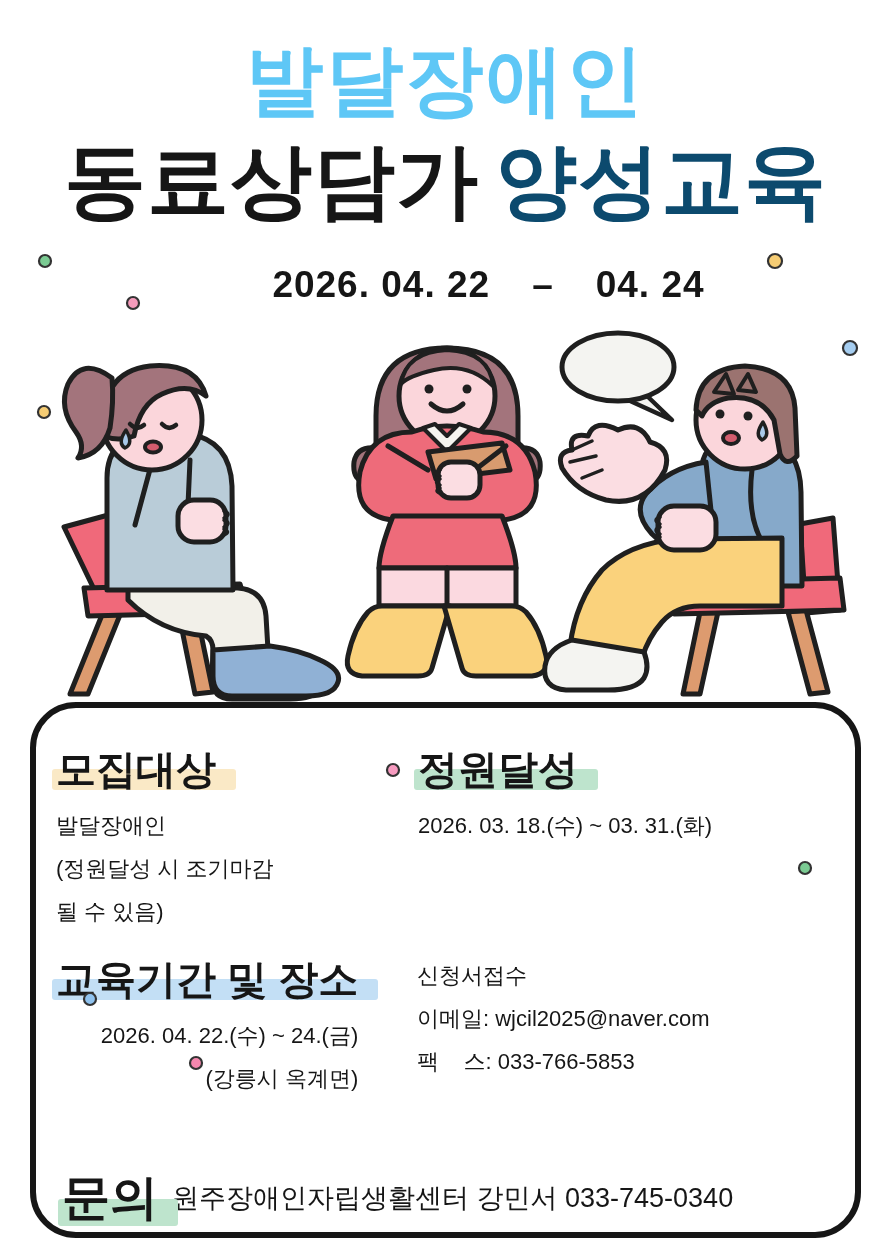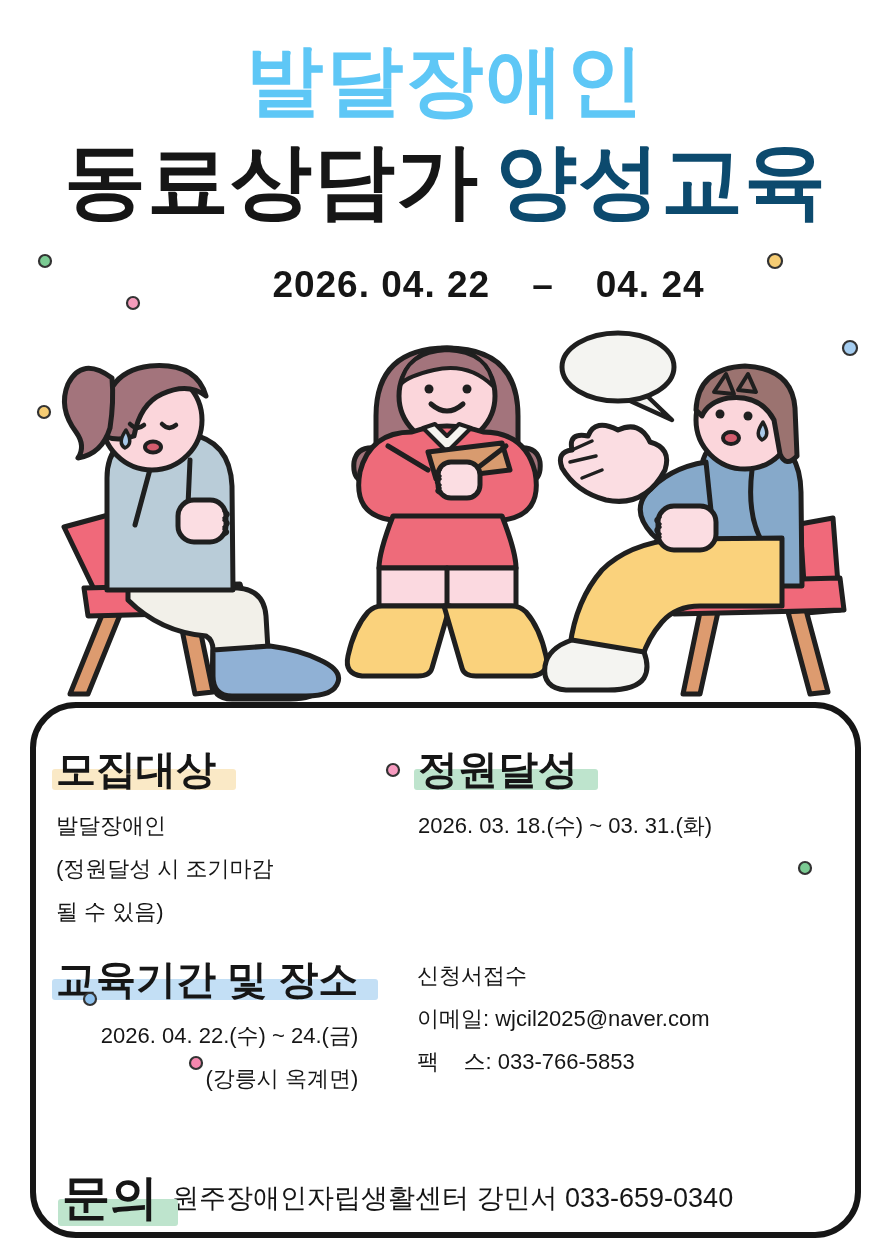--- a/index.html
+++ b/index.html
@@ -158,21 +158,21 @@
       <p>신청서접수</p>
       <p>이메일: wjcil2025@naver.com</p>
       <p>팩    스: 033-766-5853</p>
     </section>
 
     <div class="contact">
       <span class="contact-label">
         <span class="hl-bar" style="background: rgb(190, 228, 205);"></span>
         <span class="txt">문의</span>
       </span>
-      <span class="contact-text">원주장애인자립생활센터 강민서 033-659-0340</span>
+      <span class="contact-text">원주장애인자립생활센터 강민서 033-745-0340</span>
     </div>
   </div>
 
   <svg class="dots" width="891" height="1260" viewBox="0 0 891 1260" stroke="#333" stroke-width="2.2">
     <circle cx="45" cy="261" r="6" fill="#7BCB93"></circle>
     <circle cx="775" cy="261" r="7" fill="#F6CD74"></circle>
     <circle cx="133" cy="303" r="6" fill="#F59BBB"></circle>
     <circle cx="850" cy="348" r="7" fill="#A5CDF0"></circle>
     <circle cx="44" cy="412" r="6" fill="#F6CD74"></circle>
     <circle cx="393" cy="770" r="6" fill="#F79BC0"></circle>

